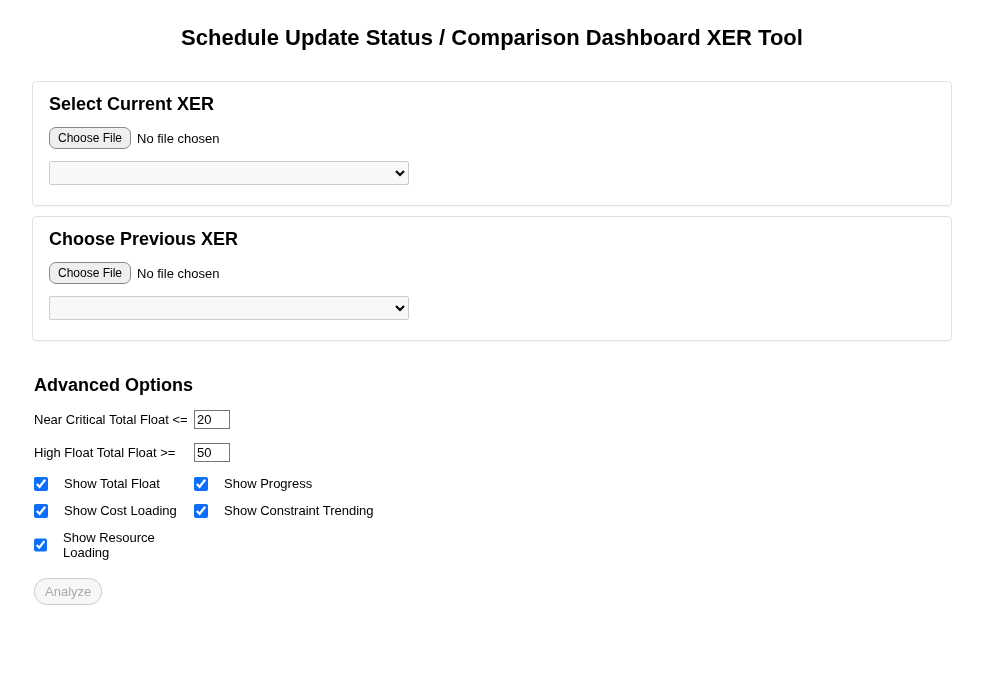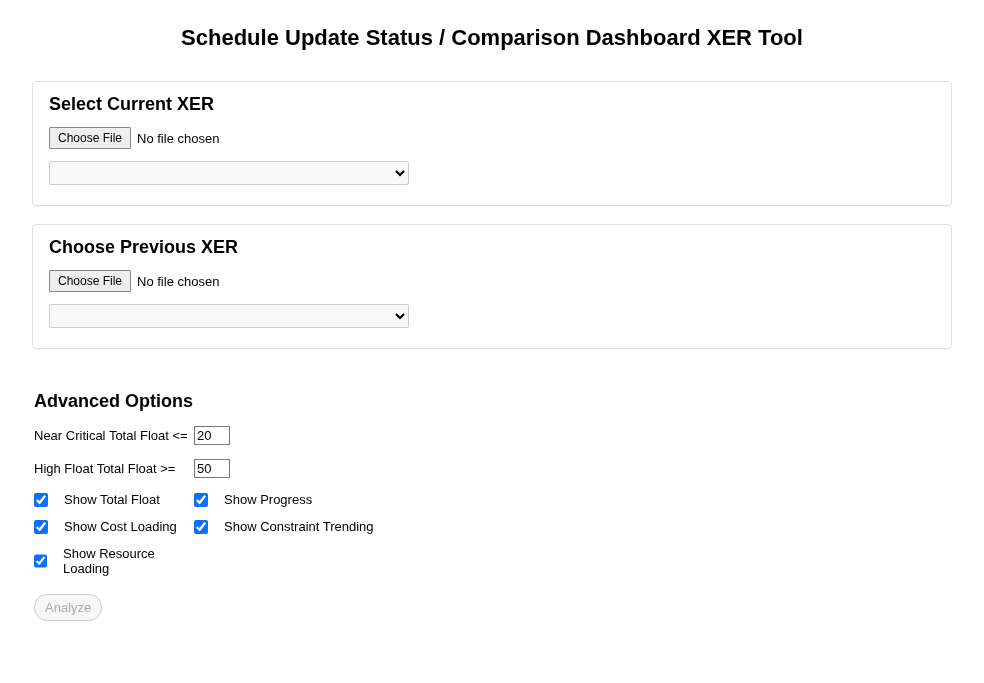--- a/index.html
+++ b/index.html
@@ -21,40 +21,40 @@
     h1 {
       text-align: center;
       font-size: 22px;
       font-weight: bold;
       margin: 15px 0 30px 0;
     }
     .card {
       border: 1px solid rgba(0,0,0,0.12);
       border-radius: 4px;
       padding: 12px 12px 20px 16px;
-      margin-bottom: 18px;
+      margin-bottom: 10px;
       box-shadow: 0 1px 1px rgba(0,0,0,0.03);
     }
     .card h2 {
       font-size: 18px;
       font-weight: bold;
       margin: 0 0 12px 0;
     }
     .file-row {
       display: flex;
       align-items: center;
       gap: 6px;
       margin-bottom: 12px;
     }
     .file-button {
       font-family: Arial, Helvetica, sans-serif;
       font-size: 12px;
       padding: 3px 8px;
       border: 1px solid #888;
-      border-radius: 1px;
+      border-radius: 7px;
       background: #efefef;
       cursor: pointer;
     }
     .file-status {
       font-size: 13px;
       color: #000;
     }
     select {
       width: 360px;
       height: 24px;

